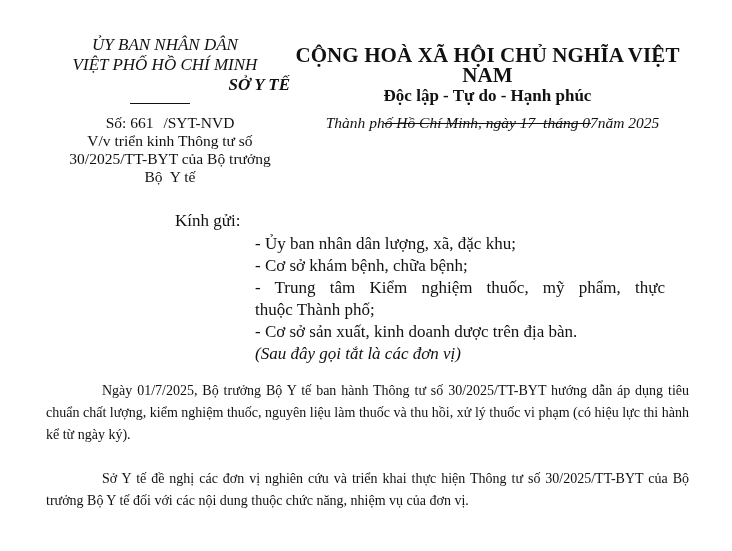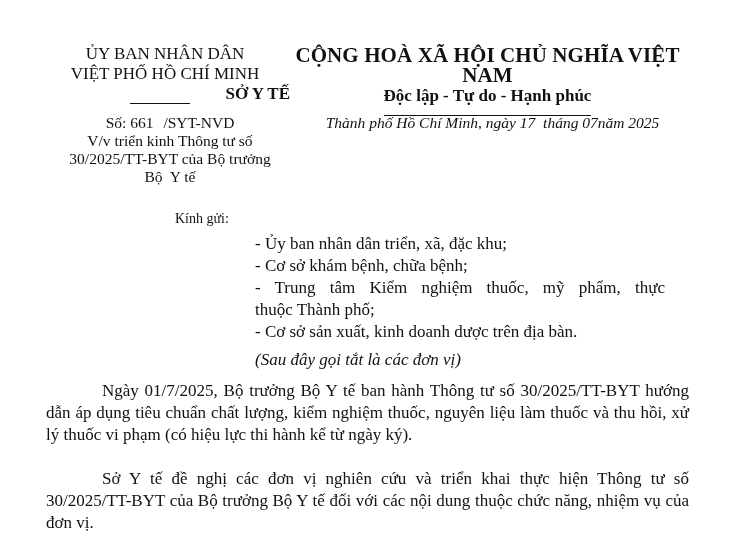--- a/index.html
+++ b/index.html
@@ -15,35 +15,35 @@
   .org-line { display:block; }
   .org-dept { font-weight:bold;text-align:right; }
   .underline-short {
     position:absolute; left:130px; width:60px; top:103px; height:1px; background:#111;
   }
   .right-hdr {
     left:290px; width:395px; text-align:center;
     font-weight:bold;
   }
   .nation { font-size:21px; line-height:20px; display:block; letter-spacing:0.1px; }
-  .motto { font-size:17px; line-height:22px; display:inline-block; border-bottom:1px solid #111; padding-bottom:8px; }
+  .motto { font-size:17px; line-height:22px; display:inline-block; border-bottom:1px solid #111; padding-bottom:16px; }
   .num-block { left:40px; width:260px; text-align:center; font-size:15.5px; line-height:18px; }
   .date { left:300px; width:385px; text-align:center; font-style:italic; font-size:15.5px; top:114px; }
-  .kinh-gui { left:175px; top:211px; font-size:14px; }
+  .kinh-gui { left:175px; top:211px; font-size:17px; }
   .recipients { left:255px; width:410px; font-size:17px; line-height:22px; }
   .recipients .r { display:block; text-align:justify; text-align-last:left; }
   .recipients .r.justified { text-align-last:justify; }
-  .recipients .note { font-style:italic; display:block;margin-top:6px; }
-  .para { left:46px; width:643px; font-size:17px; line-height:22px; text-align:justify; }
+  .recipients .note { font-style:italic; display:block; }
+  .para { left:46px; width:643px; font-size:14px; line-height:22px; text-align:justify; }
   .para .indent { display:inline-block; width:56px; }
 </style>
 </head>
 <body>
 
-<div class="abs left-hdr" style="top:44px;">
+<div class="abs left-hdr" style="top:35px;font-style:italic;">
   <span class="org-line">ỦY BAN NHÂN DÂN</span>
   <span class="org-line">VIỆT PHỐ HỒ CHÍ MINH</span>
   <span class="org-line org-dept">SỞ Y TẾ</span>
 </div>
 <div class="underline-short"></div>
 
 <div class="abs num-block" style="top:114px;">
   <div>
     <span>Số:</span>
     <span style="margin-right:10px;">661</span><span>/SYT-NVD</span>
@@ -55,21 +55,21 @@
 
 <div class="abs right-hdr" style="top:45px;">
   <span class="nation">CỘNG HOÀ XÃ HỘI CHỦ NGHĨA VIỆT NAM</span>
   <span class="motto">Độc lập - Tự do - Hạnh phúc</span>
 </div>
 
 <div class="abs date" style="white-space:pre;">Thành phố Hồ Chí Minh, ngày 17  tháng 07năm 2025</div>
 
 <div class="abs kinh-gui">Kính gửi:</div>
 <div class="abs recipients" style="top:233px;">
-  <span class="r">- Ủy ban nhân dân triển, xã, đặc khu;</span>
+  <span class="r">- Ủy ban nhân dân lượng, xã, đặc khu;</span>
   <span class="r">- Cơ sở khám bệnh, chữa bệnh;</span>
   <span class="r justified">- Trung tâm Kiểm nghiệm thuốc, mỹ phẩm, thực</span>
   <span class="r">thuộc Thành phố;</span>
   <span class="r">- Cơ sở sản xuất, kinh doanh dược trên địa bàn.</span>
   <span class="note">(Sau đây gọi tắt là các đơn vị)</span>
 </div>
 
 <div class="abs para" style="top:380px;">
   <span class="indent"></span><span>Ngày 01/7/2025, Bộ trưởng Bộ Y tế ban hành Thông tư số 30/2025/TT-BYT hướng dẫn áp dụng tiêu chuẩn chất lượng, kiểm nghiệm thuốc, nguyên liệu làm thuốc và thu hồi, xử lý thuốc vi phạm (có hiệu lực thi hành kể từ ngày ký).</span>
 </div>

